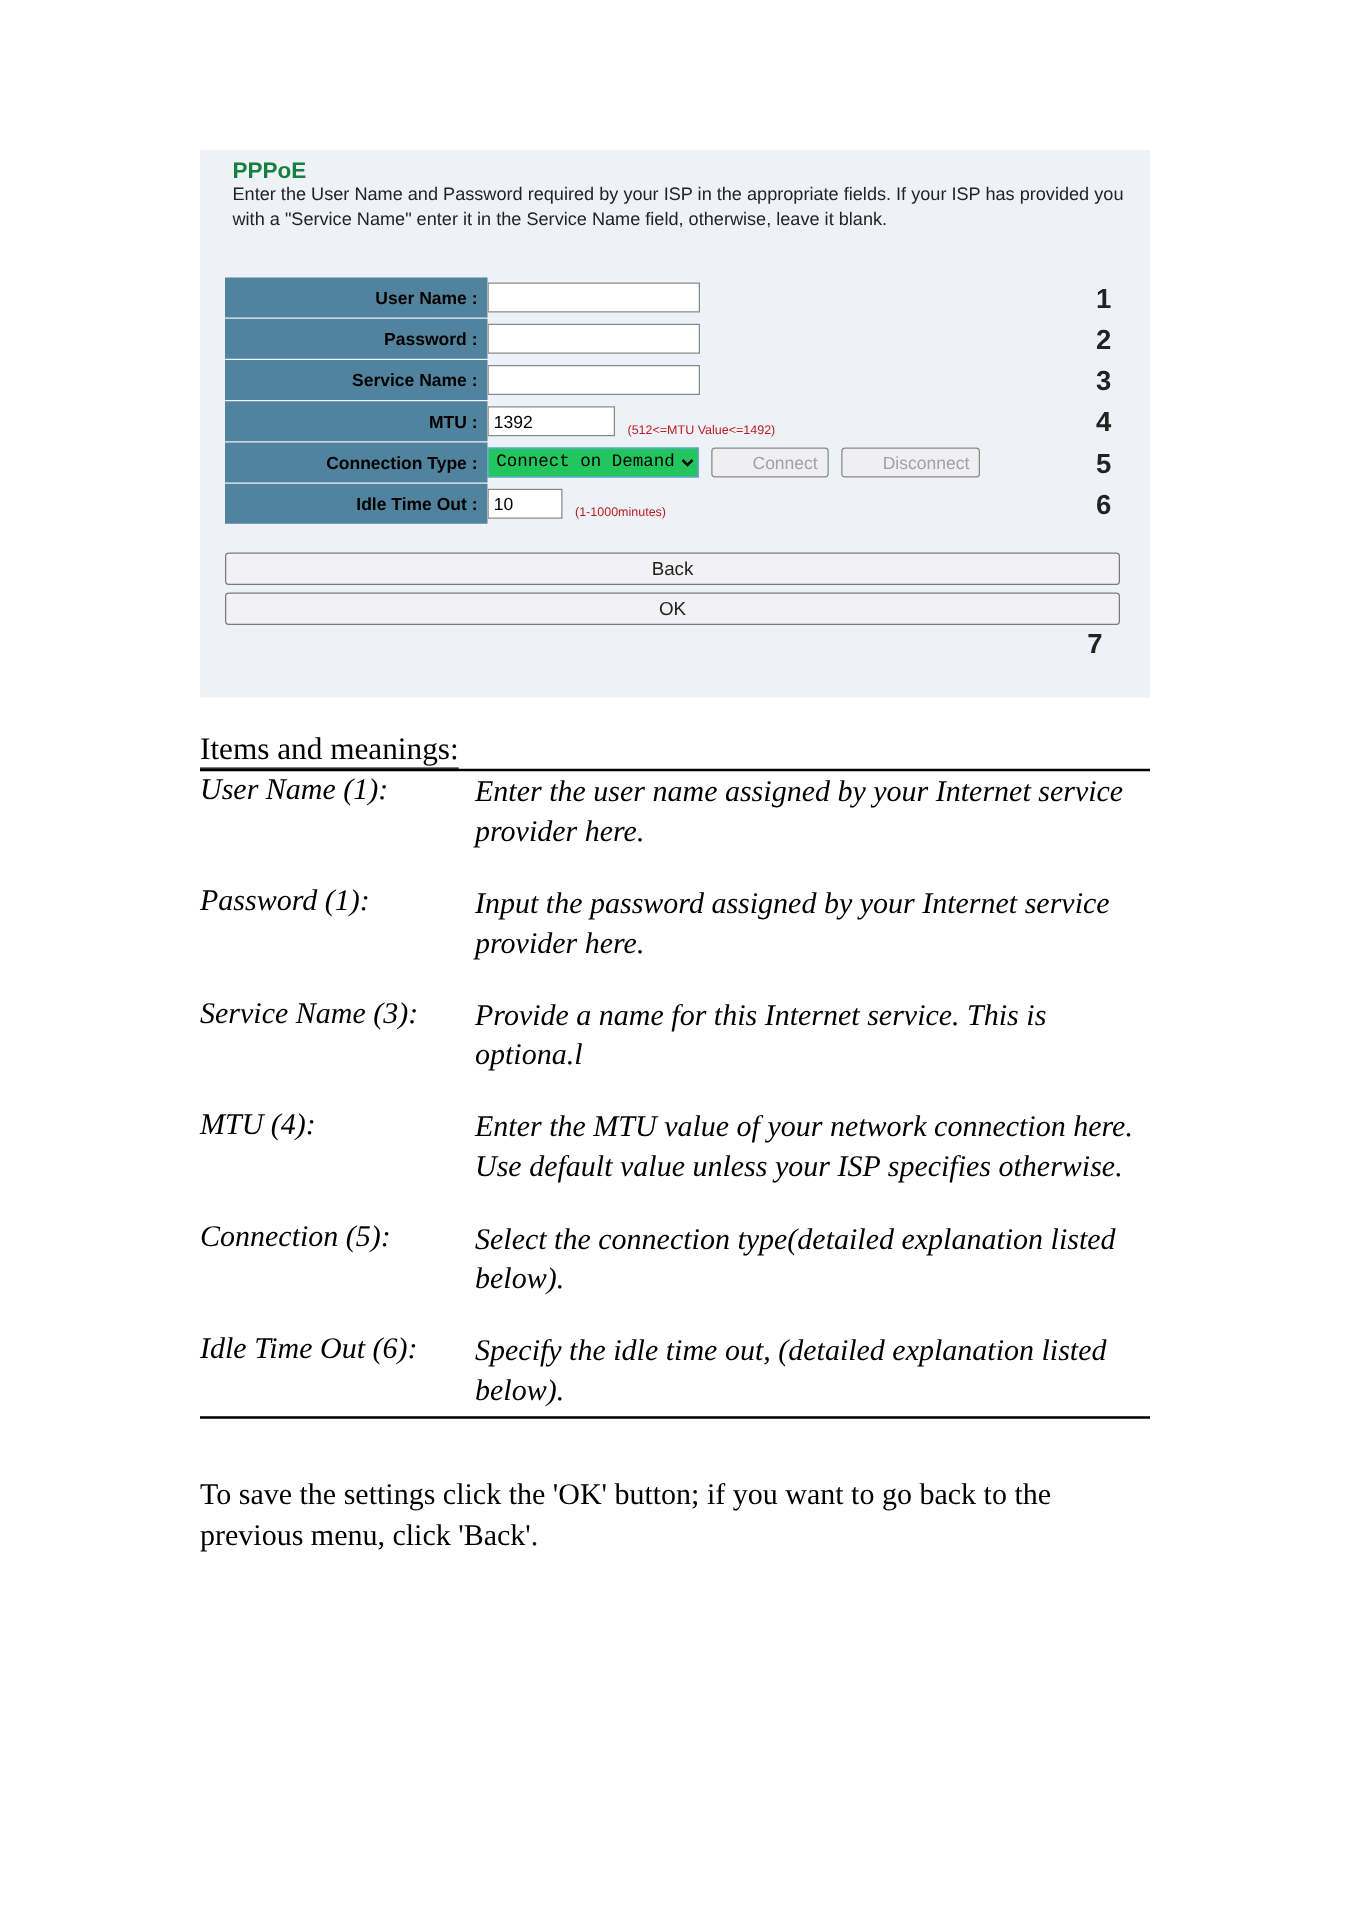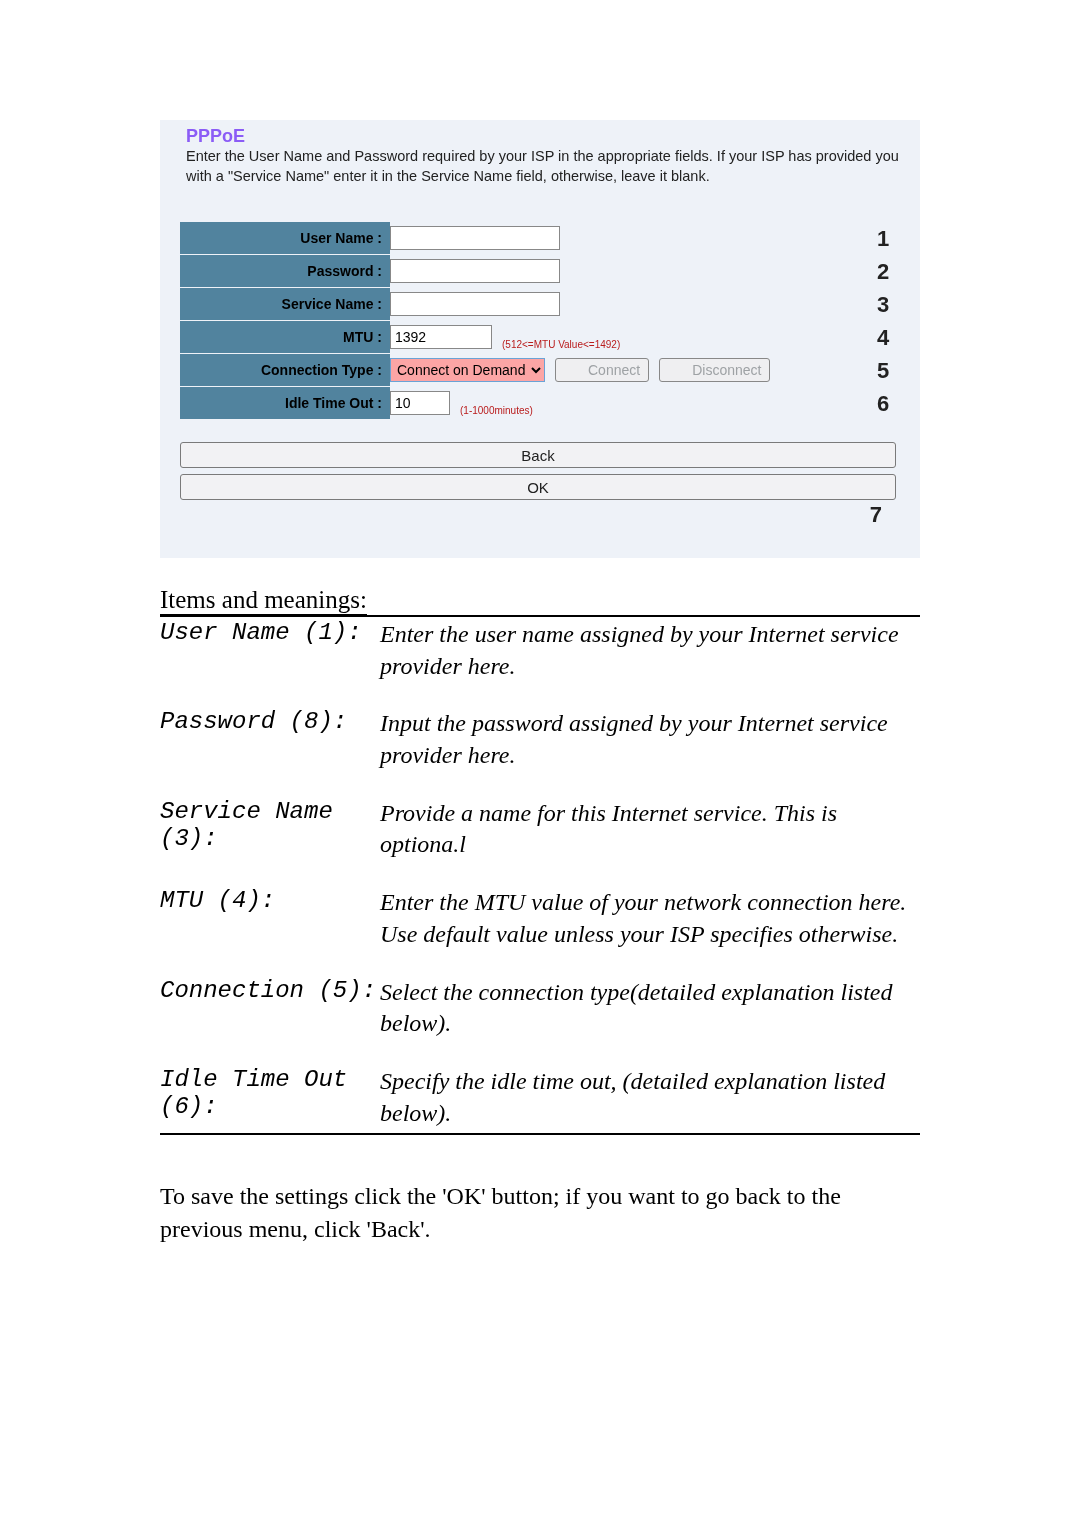--- a/index.html
+++ b/index.html
@@ -27,21 +27,21 @@
     padding: 4px 0 30px 0;
     font-family: Arial, Helvetica, sans-serif;
     font-size: 15px;
     color: #222;
     position: relative;
   }
   .shot-inner {
     padding: 0 20px;
   }
   .pppoe-title {
-    color: #8b5cf6;
+    color: #15803d;
     font-weight: bold;
     font-size: 18px;
     padding-left: 6px;
     padding-top: 2px;
   }
   .pppoe-desc {
     font-size: 14.5px;
     padding-left: 6px;
     line-height: 1.35;
     margin-bottom: 36px;
@@ -85,22 +85,22 @@
     font-size: 14px;
     padding: 0 4px;
     box-sizing: border-box;
   }
   .w-long { width: 170px; }
   .w-med  { width: 102px; }
   .w-short{ width: 60px; }
   .sel {
     height: 24px;
     border: 1px solid #6aa3d6;
-    background: #fca5a5;
-    font-family: Liberation Sans, sans-serif;
+    background: #22c55e;
+    font-family: Liberation Mono, monospace;
     font-size: 14px;
     padding: 0 2px;
   }
   .hint {
     font-size: 10px;
     color: #b91c1c;
     margin-top: 14px;
   }
   .btn {
     height: 24px;
@@ -184,21 +184,20 @@
   .i-row {
     display: flex;
     padding: 4px 0 22px 0;
   }
   .i-row.first { padding-top: 2px; }
   .i-row.last  { padding-bottom: 4px; }
   .i-term {
     width: 220px;
     font-style: italic;
     flex-shrink: 0;
-    font-family: Liberation Mono, monospace;
   }
   .i-desc {
     flex: 1;
     font-style: italic;
     line-height: 1.32;
   }
 
   .footer-note {
     font-family: "Times New Roman", Times, serif;
     font-size: 24px;
@@ -288,21 +287,21 @@
   </div>
 
   <span class="items-heading">Items and meanings:</span>
 
   <div class="items-table">
     <div class="i-row first">
       <div class="i-term">User Name (1):</div>
       <div class="i-desc">Enter the user name assigned by your Internet service provider here.</div>
     </div>
     <div class="i-row">
-      <div class="i-term">Password (8):</div>
+      <div class="i-term">Password (1):</div>
       <div class="i-desc">Input the password assigned by your Internet service provider here.</div>
     </div>
     <div class="i-row">
       <div class="i-term">Service Name (3):</div>
       <div class="i-desc">Provide a name for this Internet service. This is optiona.l</div>
     </div>
     <div class="i-row">
       <div class="i-term">MTU (4):</div>
       <div class="i-desc">Enter the MTU value of your network connection here. Use default value unless your ISP specifies otherwise.</div>
     </div>

